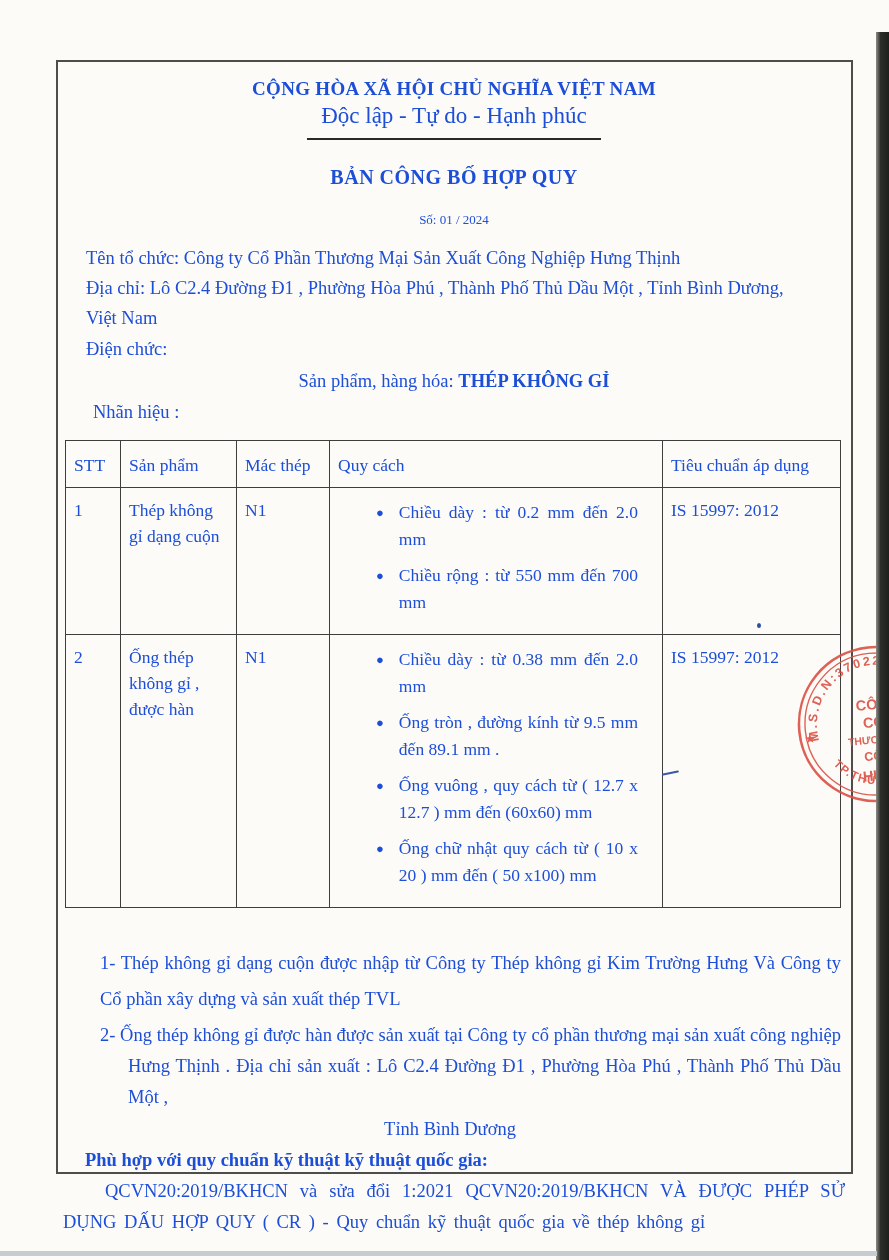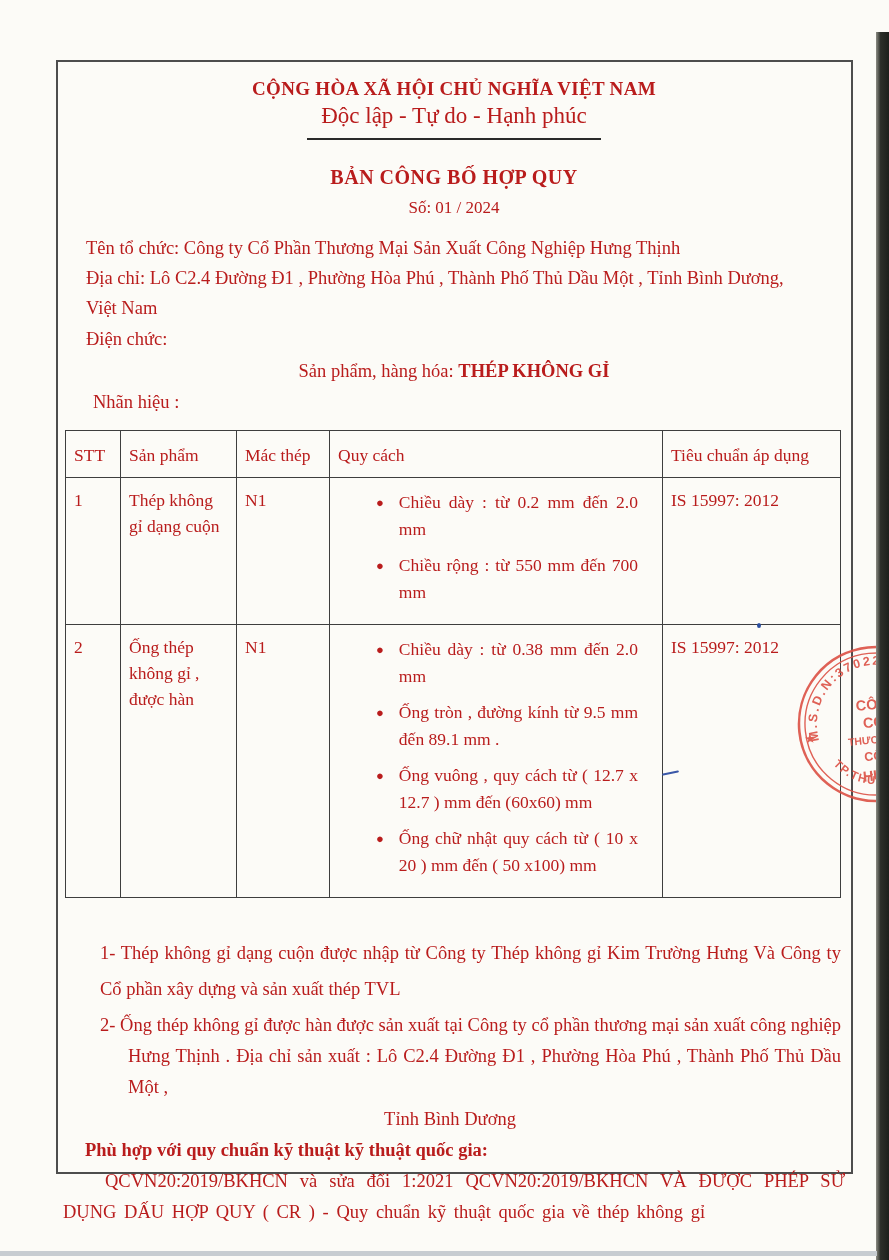--- a/index.html
+++ b/index.html
@@ -1,38 +1,38 @@
 <!DOCTYPE html>
 <html><head>
 <meta charset="utf-8">
 <style>
   html,body { margin:0; padding:0; background:#ffffff; }
   .page {
     position:relative; width:889px; height:1260px;
     background:#fcfbf7; overflow:hidden;
     font-family:"Liberation Serif","DejaVu Serif",serif;
-    color:#b91c1c;
+    color:#1d4ed8;
   }
   .frame {
     position:absolute; left:56px; top:60px;
     width:782px; height:1096px;
     border:2px solid #4d4d4d;
     background:transparent;
     padding:14px 6px 0 5px;
     box-sizing:content-box;
   }
   .center { text-align:center; }
   .national-title { font-weight:bold; font-size:19px; letter-spacing:0.3px; margin-top:2px; }
   .motto-wrap { margin-top:3px; }
   .motto {
     display:inline-block; font-weight:normal; font-size:23px;
     border-bottom:2.5px solid #2a2a2a; padding:0 14px 9px 14px;
   }
   .doc-title { font-weight:bold; font-size:20px; margin-top:26px; letter-spacing:0.5px; }
-  .doc-number { font-size:17px; margin-top:9px; }
+  .doc-number { font-size:13px; margin-top:23px; }
 
   .body-text { font-size:18.5px; line-height:30px; }
   .p-org     { margin:15px 30px 0 23px; }
   .p-addr    { margin:0 30px 0 23px; }
   .p-phone   { margin:1px 30px 0 23px; }
   .p-product { margin:2px 30px 0 30px;text-align:center; }
   .p-brand   { margin:1px 30px 0 30px; }
   .p-intro   { margin:0 30px 0 30px; }
   .bold { font-weight:bold; }
 

